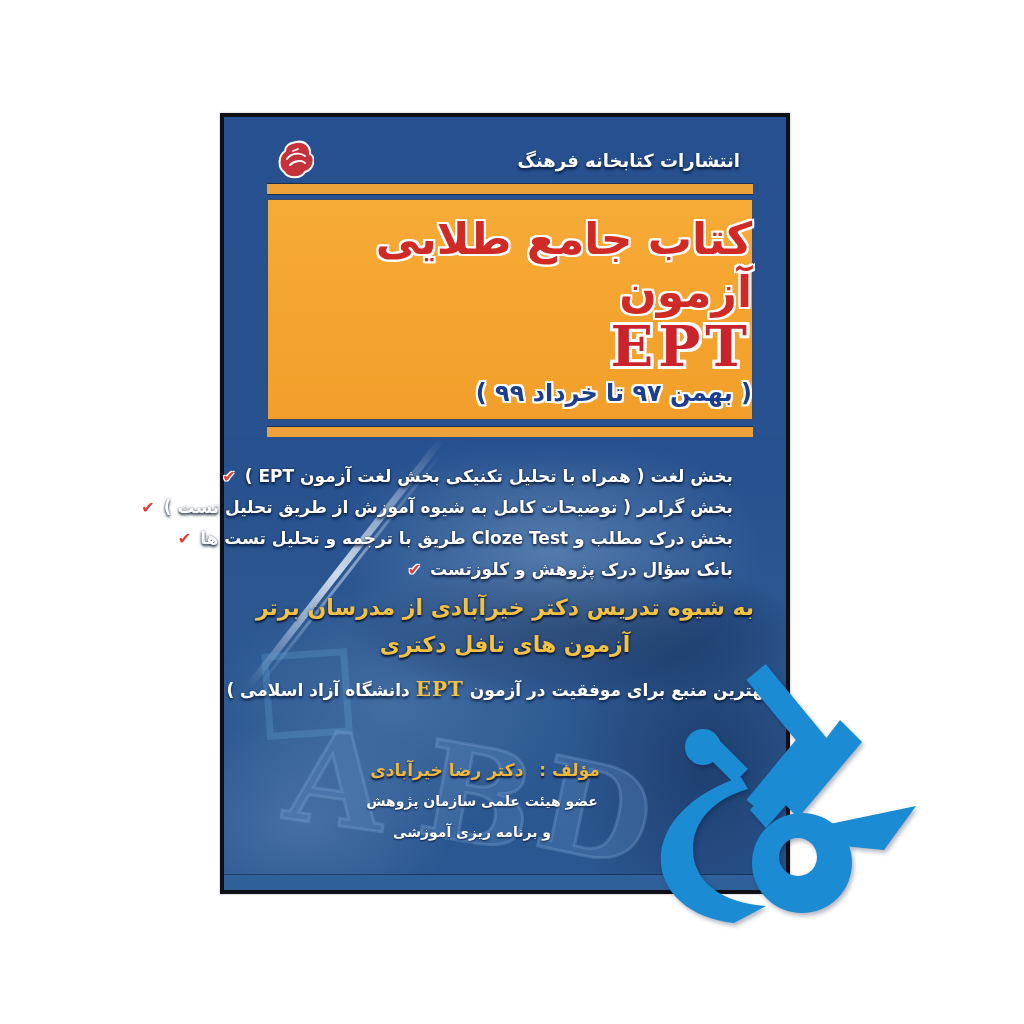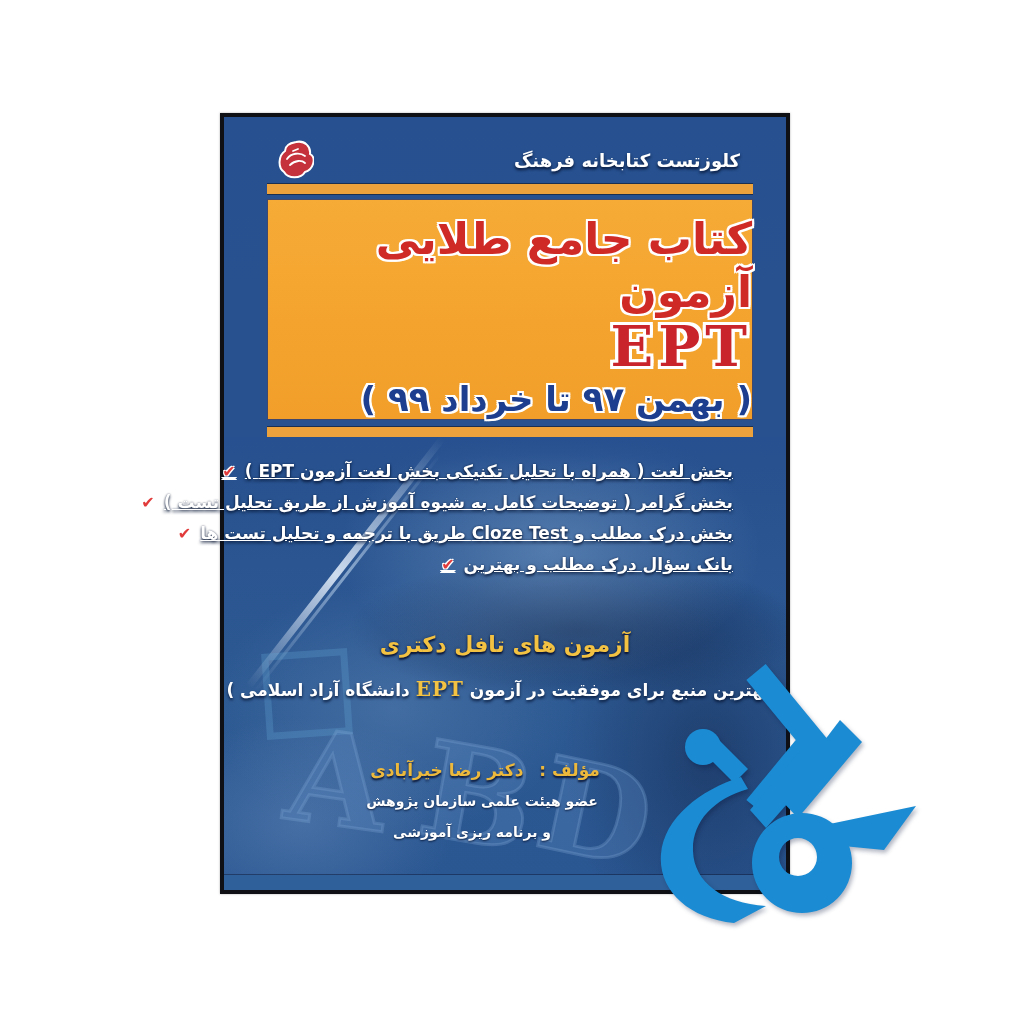--- a/index.html
+++ b/index.html
@@ -39,21 +39,21 @@
     text-shadow:-2px -2px 0 #fff,2px -2px 0 #fff,-2px 2px 0 #fff,2px 2px 0 #fff,
                 -2px 0 0 #fff,2px 0 0 #fff,0 -2px 0 #fff,0 2px 0 #fff;
   }
   .title-ept {
     margin-top:-2px; font-family:"DejaVu Serif", serif; font-size:56px; font-weight:bold;
     letter-spacing:5px; color:#c9242c; line-height:1.05;
     text-shadow:-3px -3px 0 #fff,3px -3px 0 #fff,-3px 3px 0 #fff,3px 3px 0 #fff,
                 -3px 0 0 #fff,3px 0 0 #fff,0 -3px 0 #fff,0 3px 0 #fff;
   }
   .title-date {
-    margin-top:4px; font-size:34px; font-weight:bold; color:#1d3e8f; direction:rtl; line-height:1.2;
+    margin-top:4px; font-size:24px; font-weight:bold; color:#1d3e8f; direction:rtl; line-height:1.2;
     text-shadow:-2px -2px 0 #fff,2px -2px 0 #fff,-2px 2px 0 #fff,2px 2px 0 #fff,
                 -2px 0 0 #fff,2px 0 0 #fff,0 -2px 0 #fff,0 2px 0 #fff;
   }
 
   
   .photo-area { position:absolute; left:0; right:0; top:320px; height:438px; overflow:hidden;
     background:
       linear-gradient(180deg, rgba(38,80,143,1) 0%, rgba(38,80,143,0) 10%),
       radial-gradient(ellipse 300px 190px at 58% 26%, rgba(150,185,220,.38), transparent 70%),
       radial-gradient(ellipse 320px 100px at 63% 44%, rgba(8,20,48,.45), transparent 72%),
@@ -71,23 +71,23 @@
     border:7px solid rgba(100,170,215,.28); transform:rotate(-4deg); }
   .wm { position:absolute; font-family:"DejaVu Serif", serif; font-weight:bold;
     color:rgba(90,135,190,.34); -webkit-text-stroke:3px rgba(130,170,215,.30); }
   .wm-a { left:64px;  top:268px; font-size:128px; transform:rotate(8deg); }
   .wm-b { left:198px; top:282px; font-size:132px; transform:rotate(10deg); }
   .wm-d { left:316px; top:300px; font-size:128px; transform:rotate(12deg); }
 
   
   .features { position:absolute; top:338px; right:53px; margin:0; padding:0; list-style:none;
     direction:rtl; text-align:right; }
-  .features li { height:31px; line-height:32px; white-space:nowrap;
+  .features li { height:31px; line-height:43px; white-space:nowrap;
     font-size:17px; font-weight:bold; color:#ffffff;
-    text-shadow:0 2px 3px rgba(5,20,50,.9), 0 0 2px rgba(5,20,50,.6);text-decoration:underline; }
+    text-shadow:0 2px 3px rgba(5,20,50,.9), 0 0 2px rgba(5,20,50,.6); }
   .check { color:#e23b3b; margin-right:9px; font-size:16px;
     text-shadow:-1px -1px 0 #fff,1px -1px 0 #fff,-1px 1px 0 #fff,1px 1px 0 #fff; }
 
   
   .gold-line { position:absolute; left:0; right:0; text-align:center; direction:rtl;
     font-size:22px; font-weight:bold; color:#f3c243;
     text-shadow:0 2px 2px rgba(8,18,48,.95), 0 0 3px rgba(15,35,80,.7); }
   .gold-1 { top:478px; }
   .gold-2 { top:515px; }
 
@@ -119,21 +119,21 @@
 
 <div class="canvas">
 
   <div class="book">
 
     <div class="publisher-row">
       <svg width="36" height="42" viewBox="0 0 36 42">
         <path d="M18 3 C27 1 33 8 32 15 C39 19 35 31 27 33 C23 40 10 40 6 33 C-1 28 1 16 7 12 C7 6 12 4 18 3 Z" fill="#c5323c" stroke="#ffffff" stroke-width="2"></path>
         <path d="M9 20 C13 14 22 13 27 17 M12 26 C17 21 24 21 27 24 M15 12 L20 10" fill="none" stroke="#ffffff" stroke-width="1.8" stroke-linecap="round"></path>
       </svg>
-      <div class="publisher-name">کلوزتست کتابخانه فرهنگ</div>
+      <div class="publisher-name">انتشارات کتابخانه فرهنگ</div>
     </div>
 
     <div class="strip strip-top"></div>
 
     <div class="orange-box">
       <div class="title-fa">کتاب جامع طلایی آزمون</div>
       <div class="title-ept">EPT</div>
       <div class="title-date">( بهمن ۹۷ تا خرداد ۹۹ )</div>
     </div>
 
@@ -152,24 +152,25 @@
       <li>
         <span>بخش لغت ( همراه با تحلیل تکنیکی بخش لغت آزمون EPT )</span><span class="check">✔</span>
       </li>
       <li>
         <span>بخش گرامر ( توضیحات کامل به شیوه آموزش از طریق تحلیل تست )</span><span class="check">✔</span>
       </li>
       <li>
         <span>بخش درک مطلب و Cloze Test طریق با ترجمه و تحلیل تست ها</span><span class="check">✔</span>
       </li>
       <li>
-        <span>بانک سؤال درک مطلب و بهترین</span><span class="check">✔</span>
+        <span>بانک سؤال درک پژوهش و کلوزتست</span><span class="check">✔</span>
       </li>
     </ul>
 
+    <div class="gold-line gold-1">به شیوه تدریس دکتر خیرآبادی از مدرسان برتر</div>
     <div class="gold-line gold-2">آزمون های تافل دکتری</div>
 
     <div class="subtitle">
       <span>( بهترین منبع برای موفقیت در آزمون</span>
       <span class="ept-gold">EPT</span>
       <span>دانشگاه آزاد اسلامی )</span>
     </div>
 
     <div class="author-row">
       <span class="author-label">مؤلف :</span>

